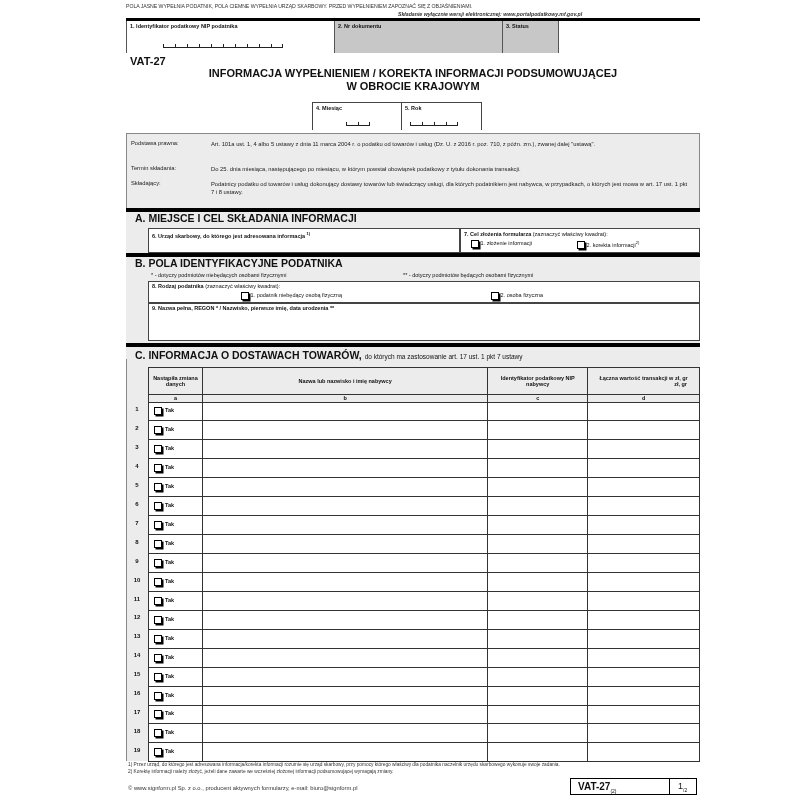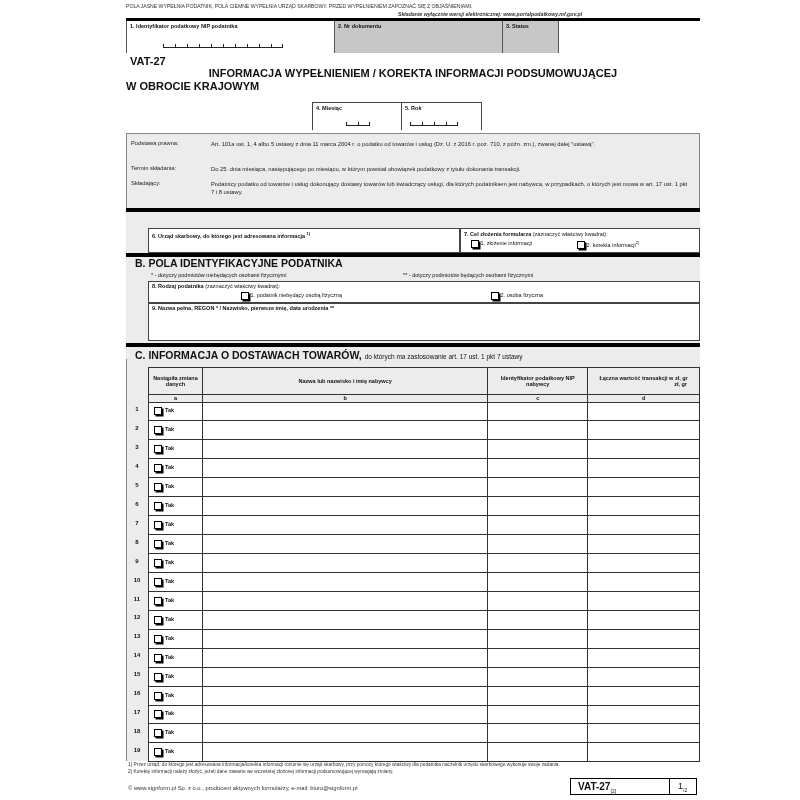--- a/index.html
+++ b/index.html
@@ -18,21 +18,21 @@
   #hdr-bar { left: 126px; top: 18px; width: 574px; height: 3px; background: #000; }
   #box1 { left: 126px; top: 21px; width: 209px; height: 32px; border-right: 1px solid #555; border-left: 1px solid #555; background: #fff; }
   #box2 { left: 335px; top: 21px; width: 168px; height: 32px; background: #c7c7c7; border-right: 1px solid #555; }
   #box3 { left: 503px; top: 21px; width: 56px; height: 32px; background: #c7c7c7; border-right: 1px solid #555; }
   .boxlbl { position: absolute; left: 3px; top: 2px; font-size: 5.5px; font-weight: bold; }
   .ticks { position: absolute; height: 4px; border-bottom: 1px solid #222; }
   .ticks i { position: absolute; bottom: 0; width: 1px; height: 3px; background: #222; }
 
   #form-code { left: 130px; top: 55px; font-size: 11px; font-weight: bold; }
   #title1 { left: 126px; top: 67px; width: 574px; text-align: center; font-size: 11px; font-weight: bold; }
-  #title2 { left: 126px; top: 80px; width: 574px; font-size: 11px; font-weight: bold; }
+  #title2 { left: 126px; top: 80px; width: 574px; text-align: center; font-size: 11px; font-weight: bold; }
 
   #month-box { left: 312px; top: 102px; width: 90px; height: 28px; border: 1px solid #444; border-bottom: none; }
   #year-box { left: 402px; top: 102px; width: 80px; height: 28px; border: 1px solid #444; border-left: none; border-bottom: none; }
 
   
   #info-block { left: 126px; top: 133px; width: 574px; height: 77px; background: #ececec; border: 1px solid #888; border-bottom: none; }
   .info-k { position: absolute; left: 4px; font-size: 5.8px; color: #222; }
   .info-v { position: absolute; left: 84px; font-size: 5.8px; color: #222; width: 480px; line-height: 8px; }
 
   .thickbar { position: absolute; left: 126px; width: 574px; height: 4px; background: #000; }
@@ -119,20 +119,21 @@
   <span class="info-k" style="top:6px;">Podstawa prawna:</span>
   <span class="info-v" style="top:6px;">Art. 101a ust. 1, 4 albo 5 ustawy z dnia 11 marca 2004 r. o podatku od towarów i usług (Dz. U. z 2016 r. poz. 710, z późn. zm.), zwanej dalej "ustawą".</span>
   <span class="info-k" style="top:31px;">Termin składania:</span>
   <span class="info-v" style="top:31px;">Do 25. dnia miesiąca, następującego po miesiącu, w którym powstał obowiązek podatkowy z tytułu dokonania transakcji.</span>
   <span class="info-k" style="top:46px;">Składający:</span>
   <span class="info-v" style="top:46px;">Podatnicy podatku od towarów i usług dokonujący dostawy towarów lub świadczący usługi, dla których podatnikiem jest nabywca, w przypadkach, o których jest mowa w art. 17 ust. 1 pkt 7 i 8 ustawy.</span>
 </div>
 
 <div class="thickbar" style="top:208px;"></div>
 <div class="section" style="top:212px; height:41px;">
+  <span class="sec-title" style="top:0px;">A. MIEJSCE I CEL SKŁADANIA INFORMACJI</span>
   <div class="field" style="left:22px; top:16px; width:312px; height:25px;">
     <span class="lbl" style="position:absolute; left:3px; top:2px;"><span>6. Urząd skarbowy, do którego jest adresowana informacja</span> <sup style="font-size:4px">1)</sup></span>
   </div>
   <div class="field" style="left:334px; top:16px; width:240px; height:25px;">
     <span class="lbl" style="position:absolute; left:3px; top:2px;"><span>7. Cel złożenia formularza</span> <span class="norm">(zaznaczyć właściwy kwadrat):</span></span>
     <span style="position:absolute; left:10px; top:11px; font-size:5.5px;">
       <span class="cb"></span>
       <span>1. złożenie informacji</span>
     </span>
     <span style="position:absolute; left:116px; top:11px; font-size:5.5px;">

